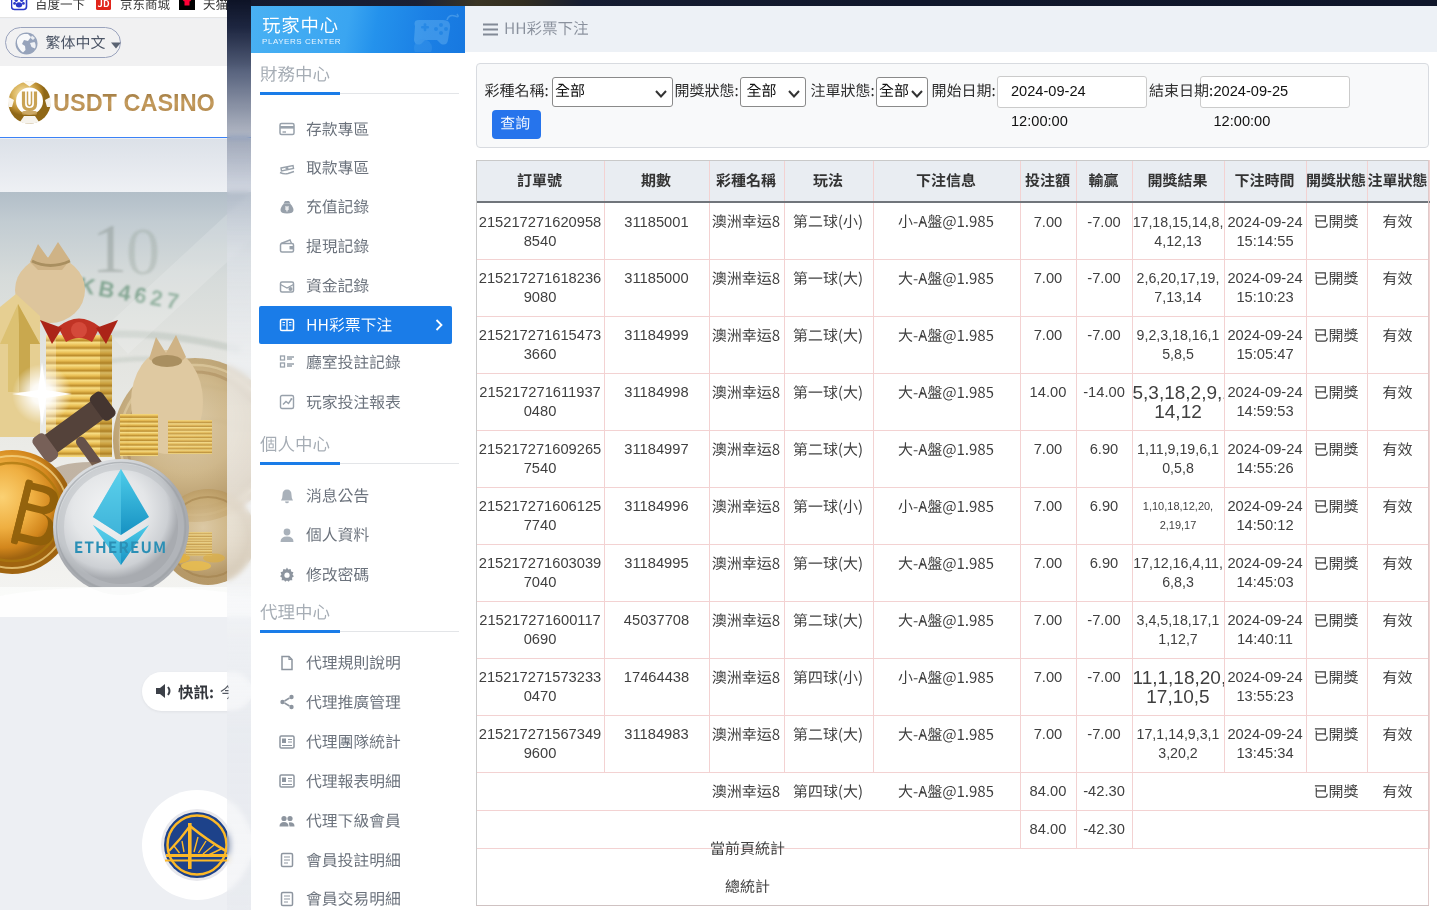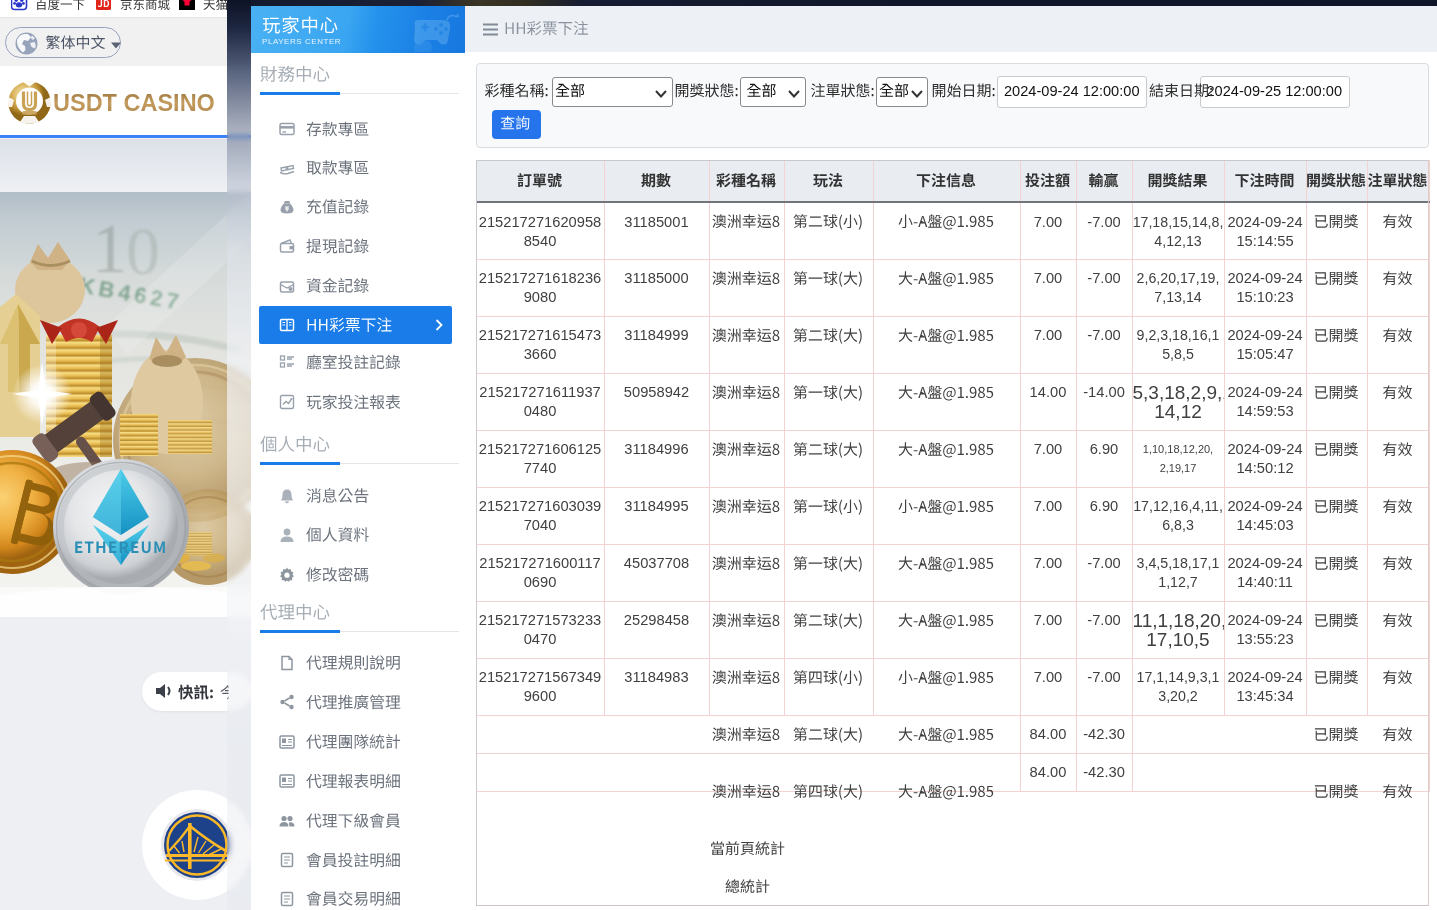--- a/index.html
+++ b/index.html
@@ -1,37 +1,37 @@
 <!DOCTYPE html>
 <html><head><meta charset="utf-8"><style>
 *{margin:0;padding:0;box-sizing:border-box}
 html,body{width:1437px;height:910px;overflow:hidden;background:#fff;font-family:"Liberation Sans",sans-serif}
 .abs{position:absolute}
 #casino{position:absolute;left:0;top:0;width:251px;height:910px;background:#edeff3;z-index:1}
 .bkbar{position:absolute;left:0;top:0;width:251px;height:17.5px;background:#fff;border-bottom:1px solid #e4e4e4;overflow:hidden}
 .langbar{position:absolute;left:0;top:18.5px;width:251px;height:47.5px;background:#f1f1f2}
 .pill{position:absolute;left:5px;top:27px;width:116px;height:31px;border:1.4px solid #9aa3bd;border-radius:16px;background:#f1f1f2}
-.logoband{position:absolute;left:0;top:66px;width:251px;height:72px;background:#fff;border-bottom:3px solid #3b82f6}
+.logoband{position:absolute;left:0;top:66px;width:251px;height:72px;background:#fff;border-bottom:1px solid #3b82f6}
 .goldtxt{font-weight:bold;font-size:23.5px;letter-spacing:0px;background:linear-gradient(180deg,#96713a 0%,#c69d5f 50%,#aa8046 100%);-webkit-background-clip:text;background-clip:text;color:transparent;transform:translateY(-50%)}
 .gradband{position:absolute;left:0;top:139px;width:251px;height:53px;background:linear-gradient(180deg,#dce1e8,#eef0f4)}
 .banner{position:absolute;left:0;top:192px;width:251px;height:425px;overflow:hidden}
 .kxpill{position:absolute;left:142px;top:672px;width:110px;height:39px;background:#fff;border-radius:20px;box-shadow:0 1px 3px rgba(0,0,0,0.06)}
 #strip{position:absolute;left:227px;top:0;width:24px;height:910px;z-index:5;backdrop-filter:blur(2.5px);background:linear-gradient(180deg,
  rgba(13,19,38,1) 0%, rgba(22,31,58,0.97) 3%, rgba(44,58,92,0.78) 8%, rgba(103,114,139,0.58) 14%,
  rgba(168,177,195,0.5) 20%, rgba(222,226,233,0.62) 28%, rgba(240,242,246,0.72) 40%,
  rgba(243,244,247,0.7) 55%, rgba(240,242,245,0.55) 68%, rgba(228,231,237,0.42) 80%,
  rgba(226,229,235,0.35) 100%)}
 #topstrip{position:absolute;left:251px;top:0;width:1186px;height:5.5px;z-index:9;background:linear-gradient(90deg,#141a2e 0%,#1a2036 14%,#3a3524 19%,#322e20 23%,#161d32 28%,#10172b 55%,#0f162a 100%)}
 #sidebar{position:absolute;left:251px;top:5.5px;width:211.5px;height:904.5px;background:#fff;z-index:10}
 #sbheader{position:absolute;left:0;top:0;width:214px;height:47.5px;background:linear-gradient(100deg,#49b1f3 0%,#3aa5f1 45%,#2492ec 58%,#1b80e5 80%,#1778e0 100%)}
 #main{position:absolute;left:462px;top:0;width:975px;height:910px;background:#fff;z-index:8}
 #mheader{position:absolute;left:0;top:5.5px;width:975px;height:46.5px;background:#edf1f6}
 #fpanel{position:absolute;left:13.5px;top:63px;width:953px;height:85px;background:#f8f9fa;border:1px solid #d8dbe0;border-radius:4px}
 .sel{position:absolute;top:12.5px;height:30.5px;background:#fff;border:1px solid #8a8a8a;border-radius:3px}
-.inp{position:absolute;top:12px;height:31.5px;background:#fff;border:1px solid #cbcbcb;border-radius:3px;font-size:14.6px;color:#111;line-height:29.5px;padding-left:6px}
+.inp{position:absolute;top:12px;height:31.5px;background:#fff;border:1px solid #cbcbcb;border-radius:3px;font-size:14.6px;color:#111;line-height:29.5px;padding-left:13px}
 #qbtn{position:absolute;left:15.5px;top:45.5px;width:48.5px;height:29.5px;background:#2674ec;border-radius:4px}
 #btable{position:absolute;left:475.5px;top:159.5px;width:954px;border-collapse:collapse;table-layout:fixed;z-index:9;background:#fff;border:1px solid #c9c9c9}
 #btable td,#btable th{border:1px solid #f3d2d2;font-size:14.7px;color:#3f3f3f;text-align:center;vertical-align:top;padding:9.5px 0 0 0;line-height:19px;height:57px;overflow:hidden}
 #btable tr.hd th{background:#e9edf2;border-bottom:2px solid #70757b;height:42px;padding:0}
 #btable tr.sum td{height:38px;padding-top:9.5px}
 #btable td.nw{white-space:nowrap}
 #textsvg{position:absolute;left:0;top:0;z-index:50;pointer-events:none}
 .pcenter{position:absolute;left:262px;top:37px;font-size:8px;letter-spacing:0.55px;color:#e8f5ff;z-index:12;font-weight:normal}
 </style></head><body>
 
@@ -436,32 +436,45 @@
         <td></td>
         <td>7.00</td>
         <td>-7.00</td>
         <td class="nw" style="font-size:14.2px">9,2,3,18,16,1<br>5,8,5</td>
         <td>2024-09-24<br>15:05:47</td>
         <td></td>
         <td></td>
       </tr>
 <tr>
         <td>215217271611937<br>0480</td>
-        <td>50958942</td>
+        <td>31184998</td>
         <td></td>
         <td></td>
         <td></td>
         <td>14.00</td>
         <td>-14.00</td>
         <td class="nw" style="font-size:19px">5,3,18,2,9,16,<br>14,12</td>
         <td>2024-09-24<br>14:59:53</td>
         <td></td>
         <td></td>
       </tr>
 <tr>
+        <td>215217271609265<br>7540</td>
+        <td>31184997</td>
+        <td></td>
+        <td></td>
+        <td></td>
+        <td>7.00</td>
+        <td>6.90</td>
+        <td class="nw" style="font-size:14.2px">1,11,9,19,6,1<br>0,5,8</td>
+        <td>2024-09-24<br>14:55:26</td>
+        <td></td>
+        <td></td>
+      </tr>
+<tr>
         <td>215217271606125<br>7740</td>
         <td>31184996</td>
         <td></td>
         <td></td>
         <td></td>
         <td>7.00</td>
         <td>6.90</td>
         <td class="nw" style="font-size:11px">1,10,18,12,20,<br>2,19,17</td>
         <td>2024-09-24<br>14:50:12</td>
         <td></td>
@@ -488,21 +501,21 @@
         <td></td>
         <td>7.00</td>
         <td>-7.00</td>
         <td class="nw" style="font-size:14.2px">3,4,5,18,17,1<br>1,12,7</td>
         <td>2024-09-24<br>14:40:11</td>
         <td></td>
         <td></td>
       </tr>
 <tr>
         <td>215217271573233<br>0470</td>
-        <td>25298458</td>
+        <td>17464438</td>
         <td></td>
         <td></td>
         <td></td>
         <td>7.00</td>
         <td>-7.00</td>
         <td class="nw" style="font-size:19px">11,1,18,20,15,<br>17,10,5</td>
         <td>2024-09-24<br>13:55:23</td>
         <td></td>
         <td></td>
       </tr>

